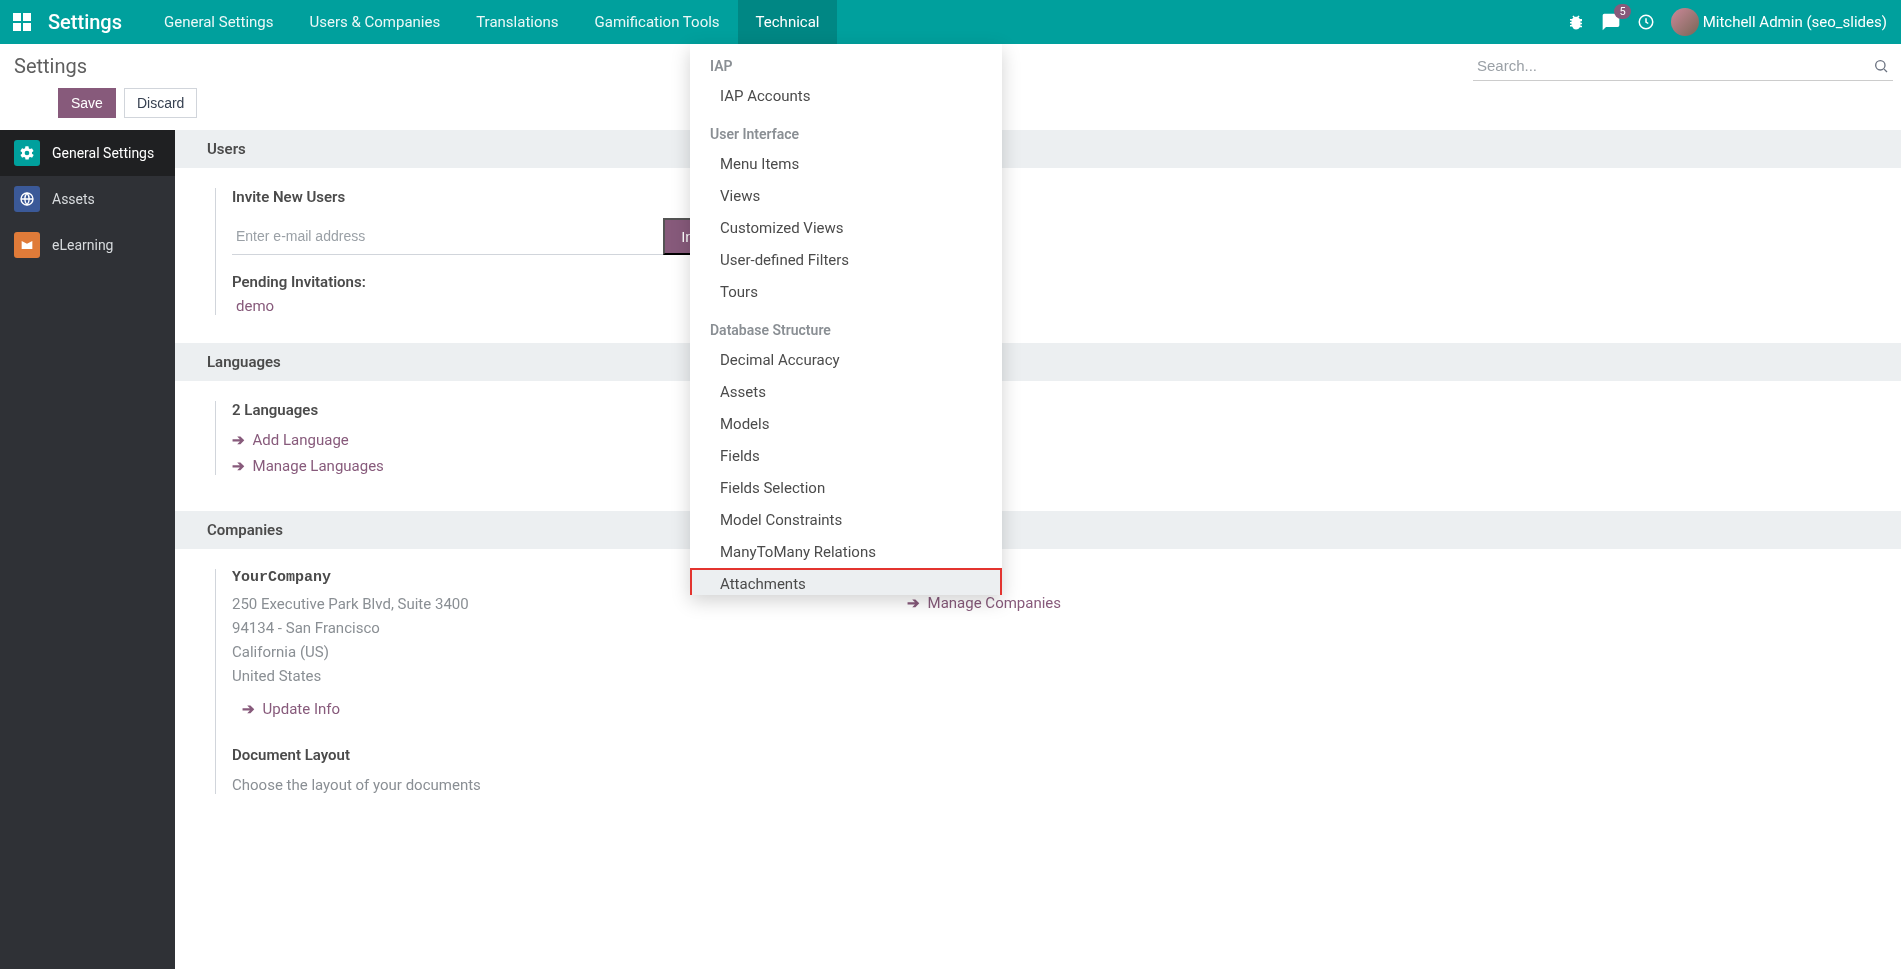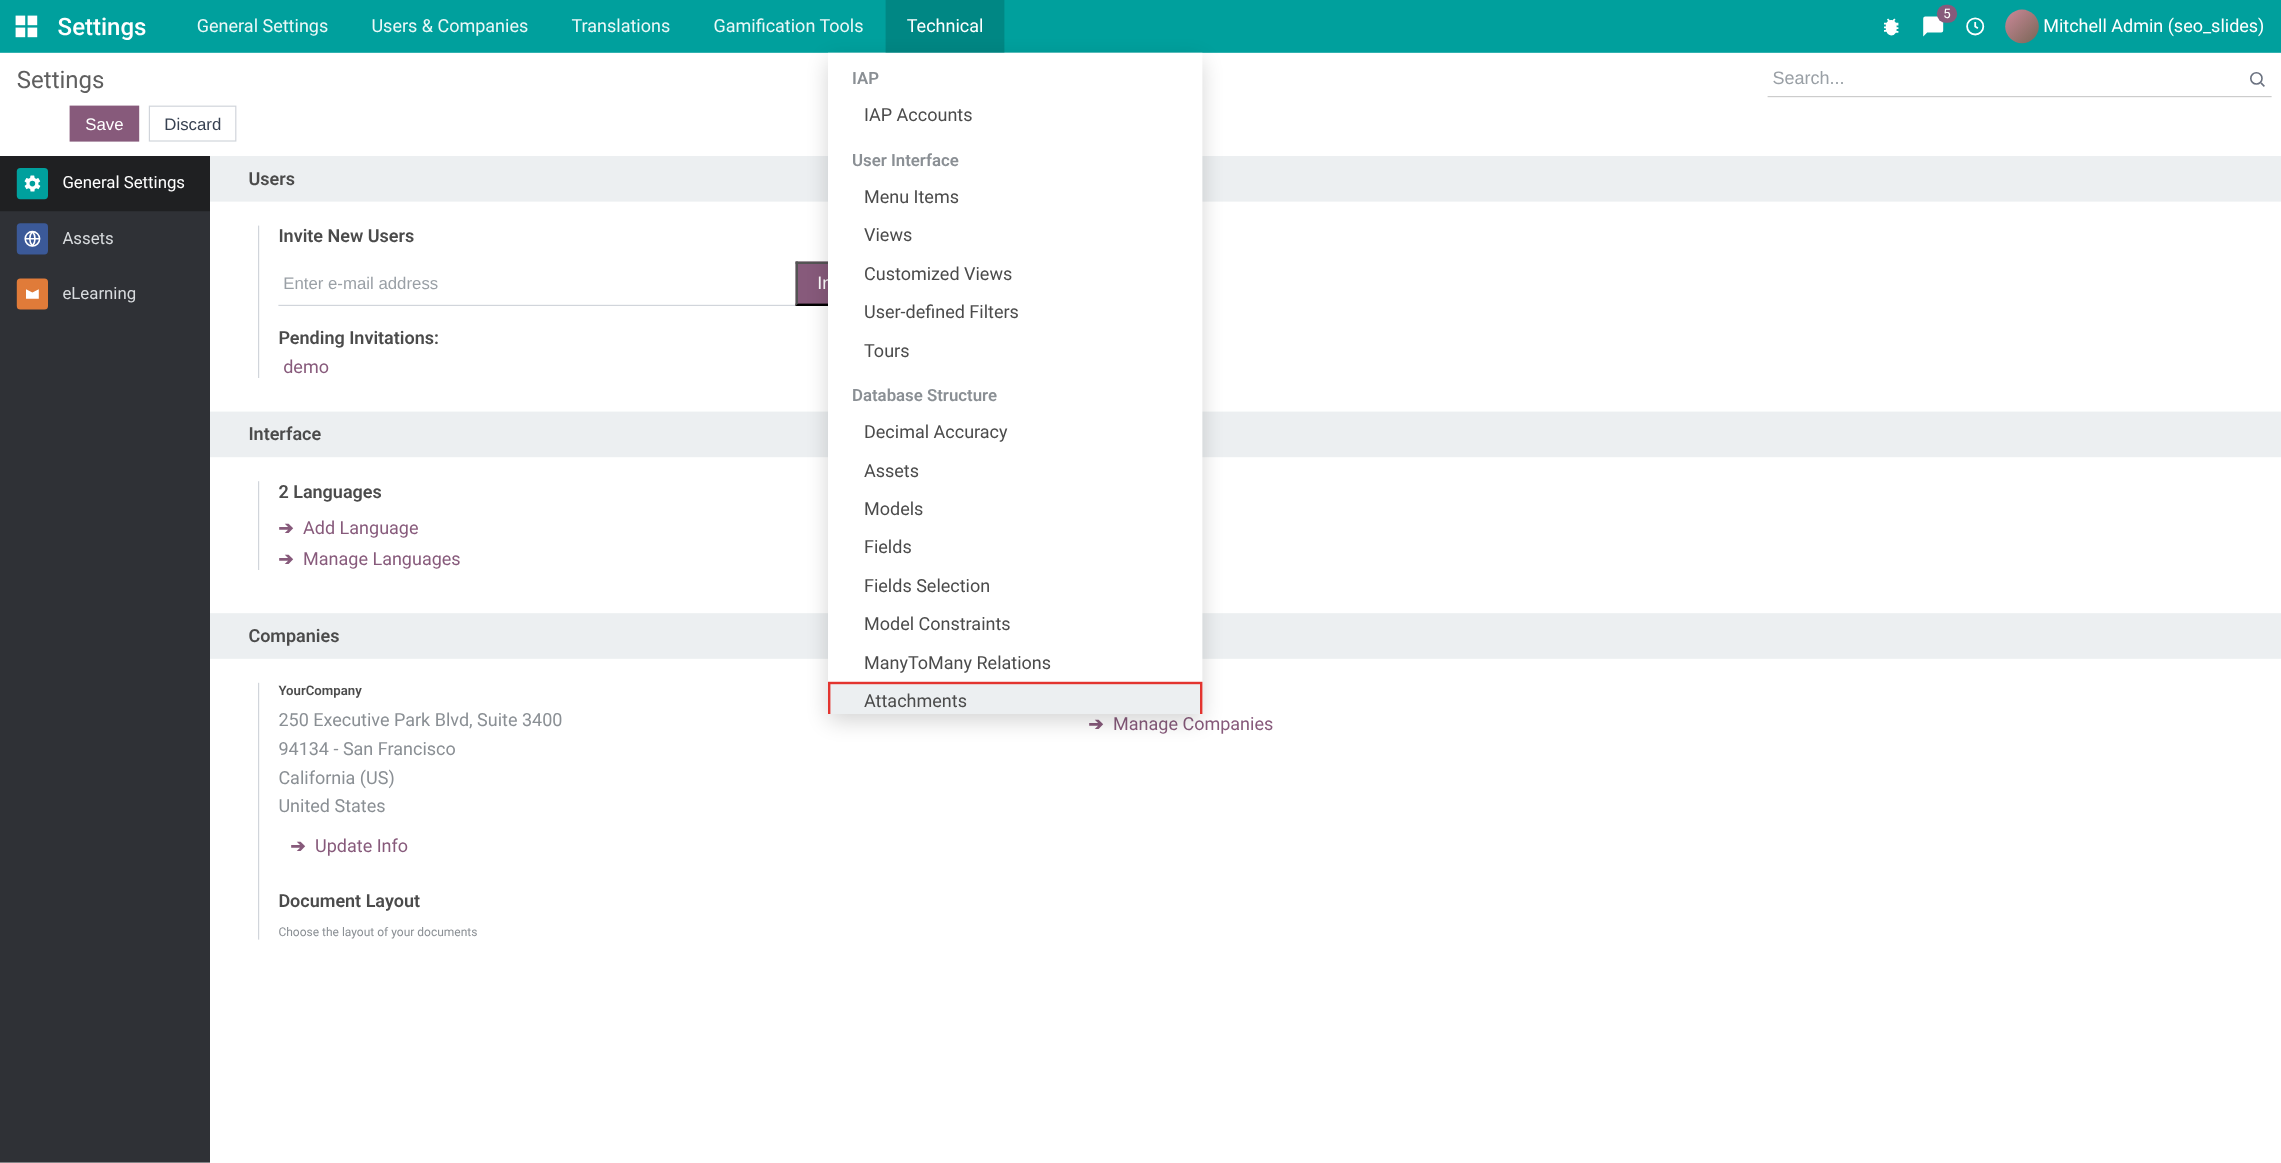--- a/index.html
+++ b/index.html
@@ -54,22 +54,22 @@
     .block { border-left:1px solid #d1d5db; padding-left:16px; margin-left:-16px; max-width: 520px;}
     .block-title { font-weight:600; color:#4b4b4b; margin-bottom:12px; font-size:15px; }
     .invite-row { display:flex; }
     .invite-row input { flex:1; border:none; border-bottom:1px solid #d1d5db; padding:8px 4px; font-size:14px; outline:none; }
     .invite-row input::placeholder { color:#9aa0a6; }
     .link-row { color:#875A7B; font-size:15px; margin:8px 0; cursor:pointer; display:flex; align-items:center; gap:8px; }
     .arrow-ic { font-weight:bold; color:#875A7B; }
     .pending-label { font-weight:600; color:#4b4b4b; margin-top:18px; font-size:15px;}
     .pending-user { color:#875A7B; margin-top:6px; padding-left:4px; font-size:15px;}
     .company-address { color:#8a8f94; line-height:1.6; font-size:15px;}
-    .company-name { color:#4b4b4b; font-weight:600; font-size:11px; margin-bottom:6px;}
-    .doc-desc { color:#8a8f94; font-size:10px; margin-top:12px;}
+    .company-name { color:#4b4b4b; font-weight:600; font-size:15px; margin-bottom:6px;font-family:Liberation Mono, monospace;}
+    .doc-desc { color:#8a8f94; font-size:15px; margin-top:12px;}
     .manage-companies { position:absolute; left:732px; top:464px; color:#875A7B; font-size:15px; display:flex; align-items:center; gap:8px; cursor:pointer;}
     
     
     .dropdown { position:absolute; left:690px; top:44px; width:312px; height:551px; background:#fff; box-shadow:0 6px 18px rgba(0,0,0,0.18); z-index:50; overflow:hidden; }
     .dropdown-inner { height:100%; overflow-y:auto; }
     .dropdown-inner::-webkit-scrollbar { width:12px; }
     .dropdown-inner::-webkit-scrollbar-track { background:#f0f0f0; }
     .dropdown-inner::-webkit-scrollbar-thumb { background:#c1c1c1; border-radius:2px; }
     .dd-section-title { color:#8a8f94; font-weight:600; padding:14px 20px 6px 20px; font-size:14px; }
     .dd-item { padding:7px 20px 7px 30px; font-size:15px; color:#4b4b4b; cursor:pointer; }
@@ -180,21 +180,21 @@
         <div class="block-title">Invite New Users</div>
         <div class="invite-row">
           <input type="text" placeholder="Enter e-mail address" style="">
           <button class="btn-invite">Invite</button>
         </div>
         <div class="pending-label">Pending Invitations:</div>
         <div class="pending-user">demo</div>
       </div>
     </div>
 
-    <div class="section-header">Interface</div>
+    <div class="section-header">Languages</div>
     <div class="section-body">
       <div class="block">
         <div class="block-title">2 Languages</div>
         <div class="link-row">
           <span class="arrow-ic">➔</span>
           <span>Add Language</span>
         </div>
         <div class="link-row">
           <span class="arrow-ic">➔</span>
           <span>Manage Languages</span>

